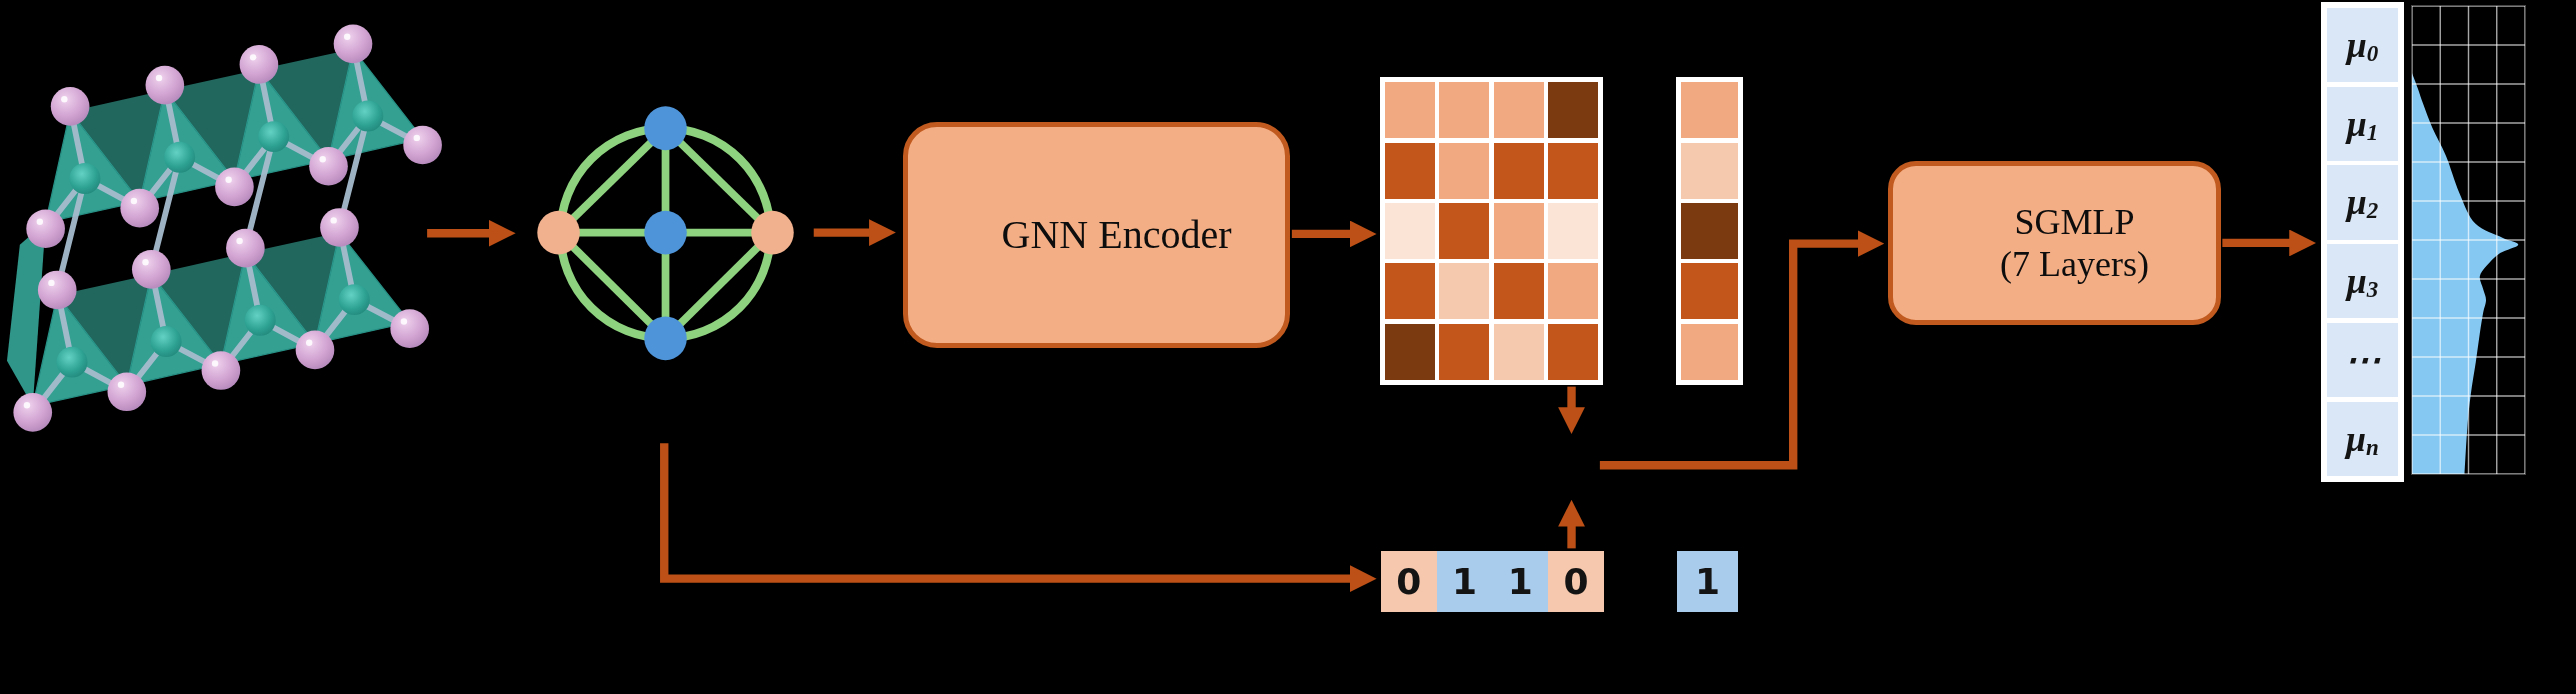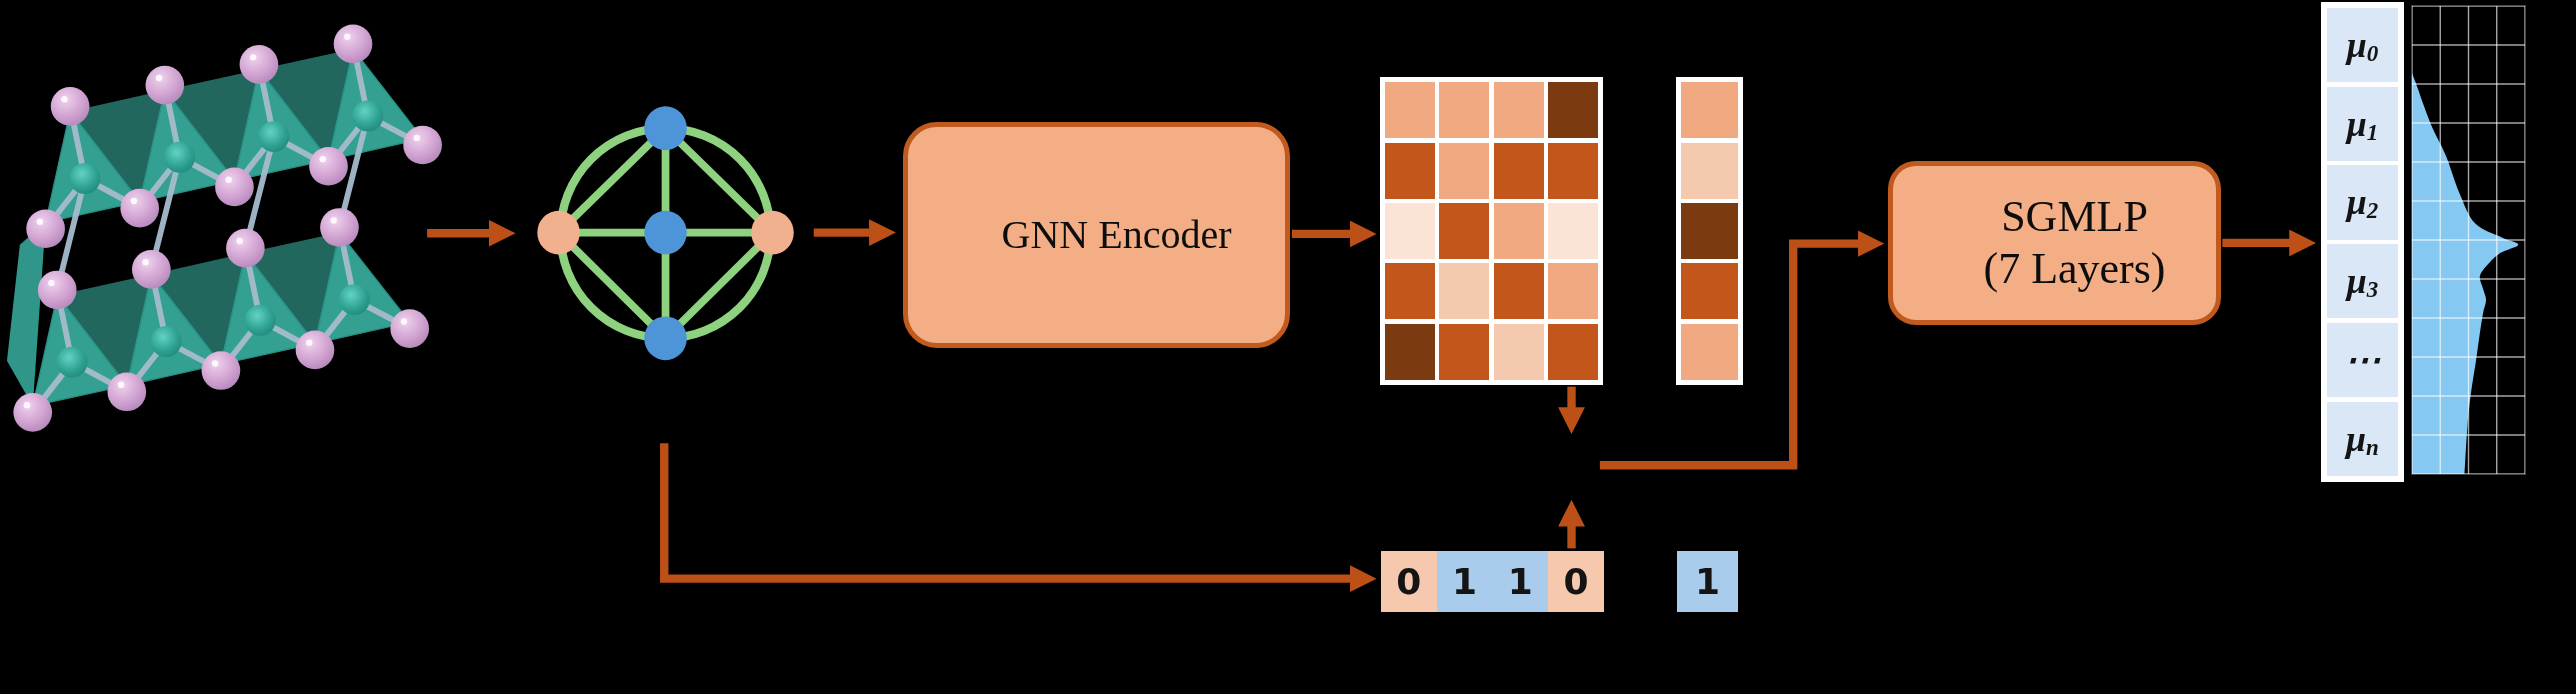--- a/index.html
+++ b/index.html
@@ -4,21 +4,21 @@
 <style>
   html,body{margin:0;padding:0;background:#000;}
   .canvas{position:relative;width:2576px;height:694px;background:var(--bg,#000);overflow:hidden;
           font-family:"Liberation Sans",sans-serif;}
   svg.art{position:absolute;left:0;top:0;z-index:1;}
   .box{position:absolute;z-index:2;background:var(--box-fill);border:5.8px solid var(--box-border);
        border-radius:34px;display:flex;flex-direction:column;align-items:center;justify-content:center;
        box-sizing:border-box;padding-left:40px;}
   .box .bxlabel{font-family:"Liberation Serif",serif;font-size:40px;color:#0d0d0d;line-height:1.18;
        text-align:center;white-space:nowrap;}
-  .box.sgmlp .bxlabel{font-size:44px;}
+  .box.sgmlp .bxlabel{font-size:36px;}
   .gnn{left:903px;top:122px;width:387px;height:226px;}
   .sgmlp{left:1888px;top:161px;width:333px;height:164px;border-radius:28px;}
   .matrix{position:absolute;z-index:2;left:1380px;top:77px;width:223px;height:308px;background:#fff;
           display:grid;grid-template-columns:repeat(4,1fr);grid-template-rows:repeat(5,1fr);
           gap:4.5px;padding:5.2px;box-sizing:border-box;}
   .vec{position:absolute;z-index:2;left:1676px;top:77px;width:67px;height:308px;background:#fff;
        display:grid;grid-template-rows:repeat(5,1fr);gap:4.5px;padding:5.2px;box-sizing:border-box;}
   .mcell{width:100%;height:100%;}
   .binary{position:absolute;z-index:2;left:1381px;top:551px;width:223px;height:61px;display:flex;}
   .bcell{flex:1;display:flex;align-items:center;justify-content:center;}

